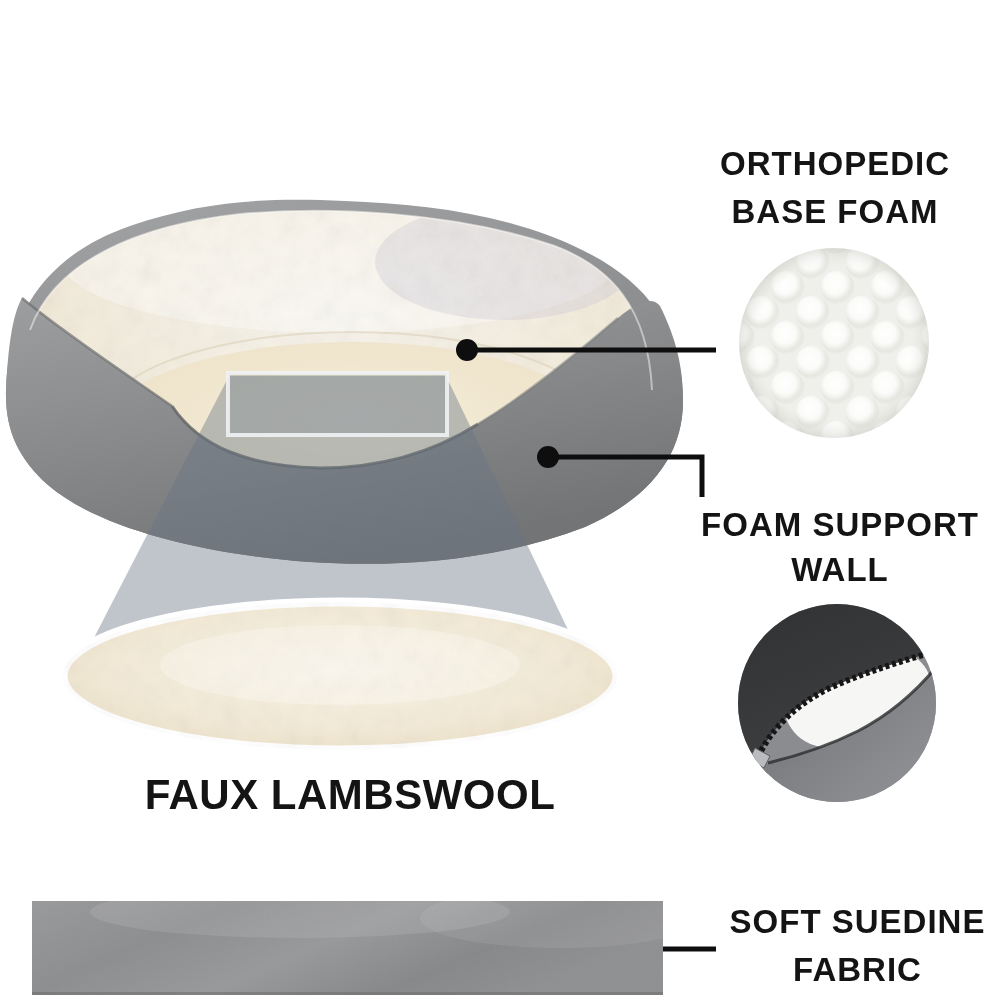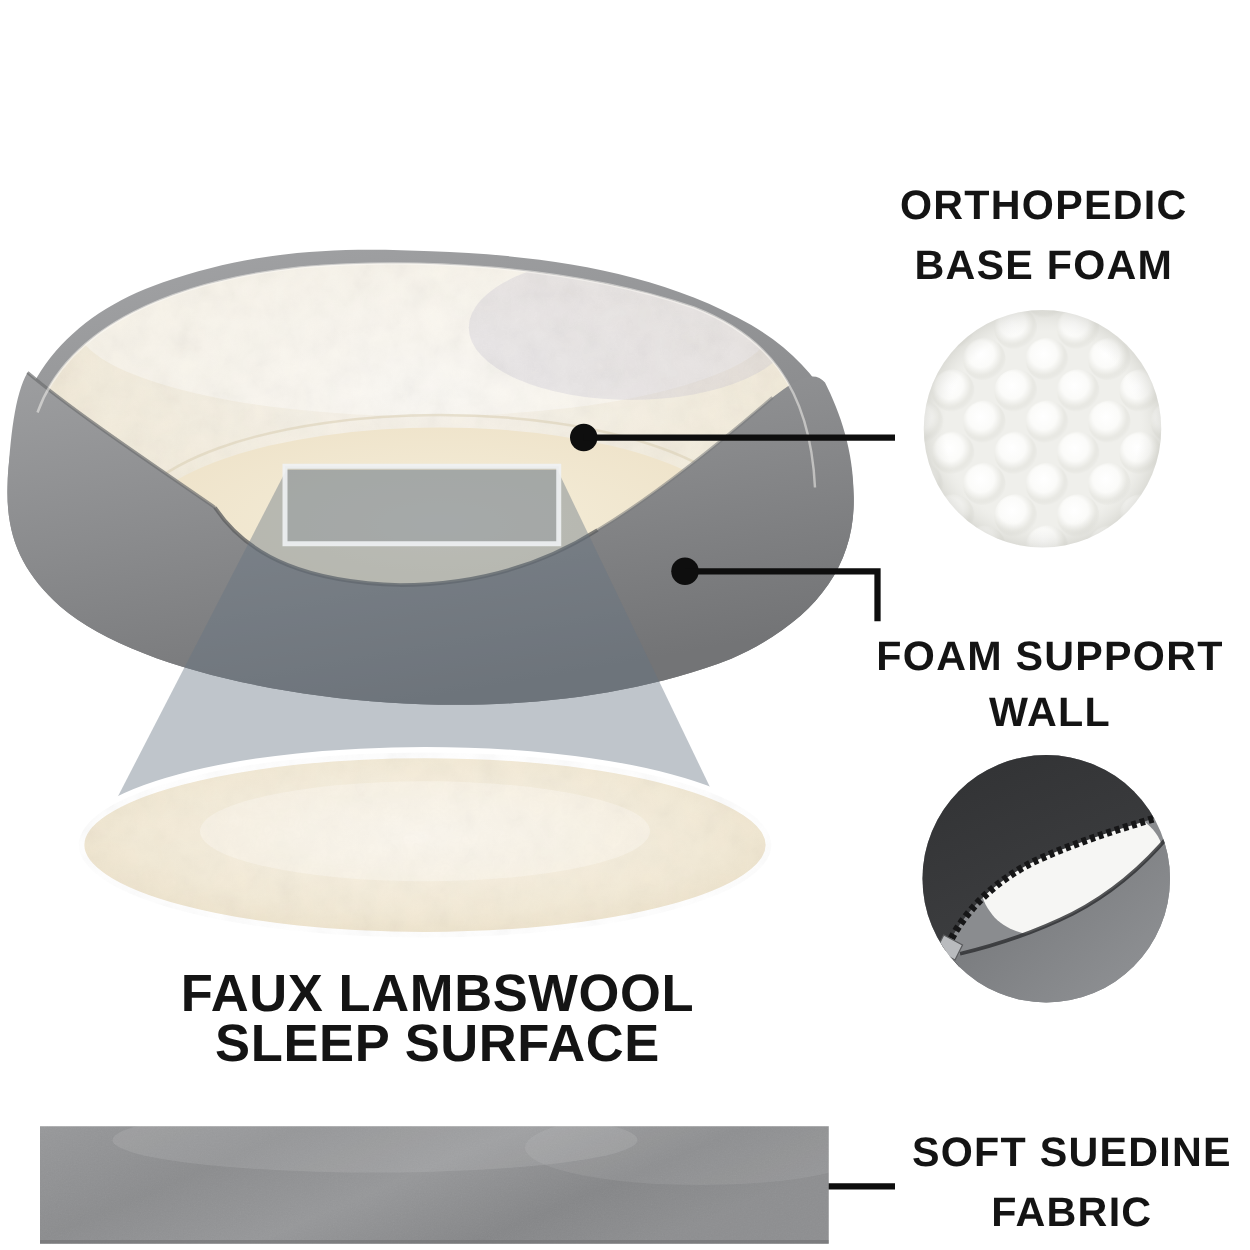--- a/index.html
+++ b/index.html
@@ -210,21 +210,20 @@
   <span>BASE FOAM</span>
 </div>
 
 <div class="callout-label" id="label-wall">
   <span>FOAM SUPPORT</span>
   <span>WALL</span>
 </div>
 
 <div class="callout-label" id="label-faux">
   <span>FAUX LAMBSWOOL</span>
-  <span>SLEEP SURFACE</span>
 </div>
 
 <div class="callout-label" id="label-suedine">
   <span>SOFT SUEDINE</span>
   <span>FABRIC</span>
 </div>
 
 </div>
 
 </body></html>

